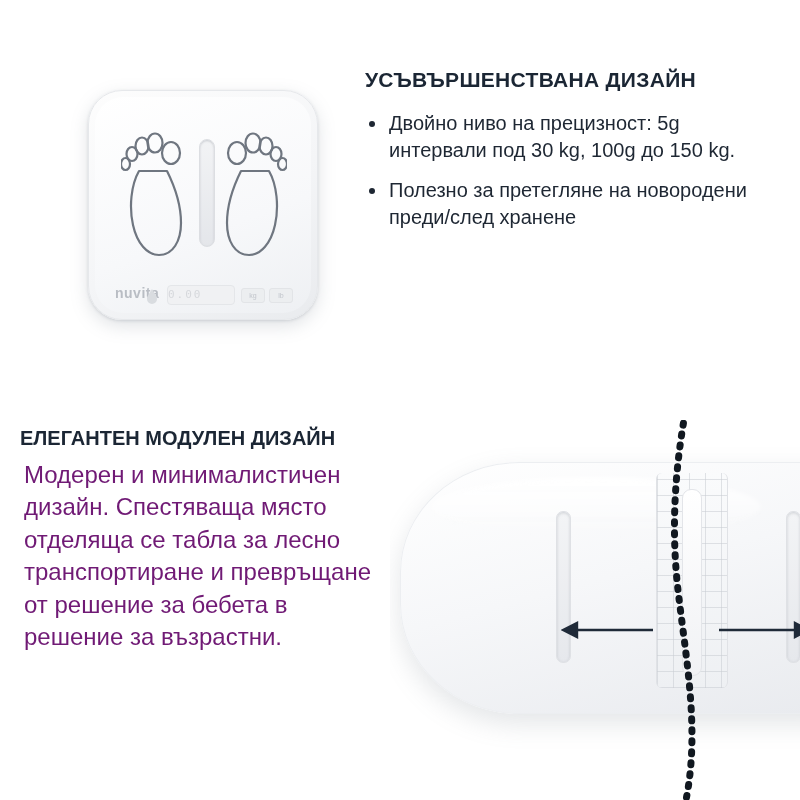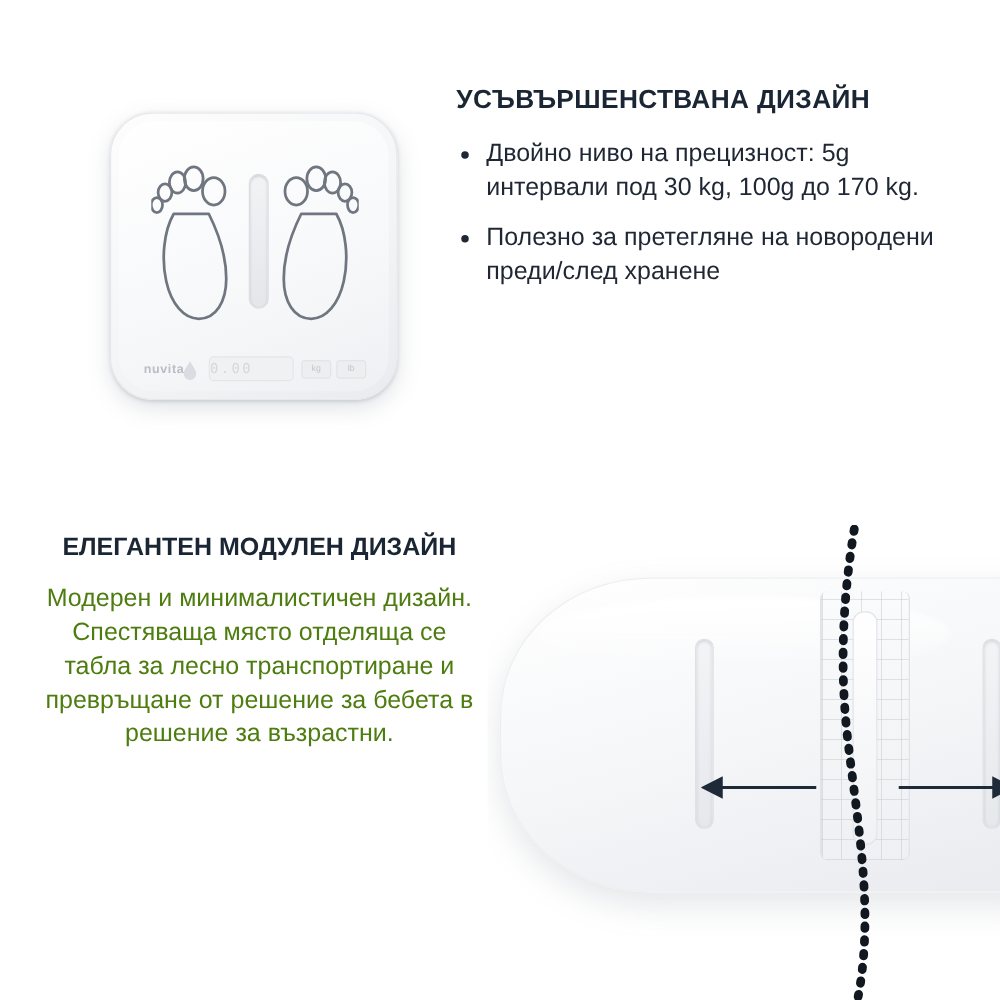--- a/index.html
+++ b/index.html
@@ -75,21 +75,21 @@
     border-radius: 8px;
     background: linear-gradient(180deg, #f2f3f5 0%, #e4e6ea 100%);
     border: 1px solid #dcdee2;
     box-shadow: inset 0 1px 2px rgba(150,155,165,0.45);
   }
 
   .brand-text {
     position: absolute;
     left: 26px;
     bottom: 18px;
-    font-size: 10px;
+    font-size: 14px;
     letter-spacing: 0.5px;
     color: #b9bdc4;
     font-weight: bold;
   }
   .display-panel {
     position: absolute;
     left: 78px;
     bottom: 14px;
     width: 66px;
     height: 18px;
@@ -176,34 +176,34 @@
     left: 0;
     top: 400px;
     width: 800px;
     height: 400px;
   }
   .bottom-text {
     position: absolute;
     left: 20px;
     top: 25px;
     width: 375px;
-    text-align: center;
+    text-align: left;
   }
   .bottom-title {
     font-size: 20px;
     font-weight: bold;
     color: #1b2634;
     line-height: 1.3;
     margin: 0 0 8px 0;
   }
   .bottom-body {
-    font-size: 20px;
+    font-size: 24px;
     line-height: 1.35;
-    color: #4d7c0f;
-    margin: 15px;
+    color: #701a75;
+    margin: 4px;
   }
 
   .tray-wrap {
     position: absolute;
     left: 390px;
     top: 20px;
     width: 410px;
     height: 380px;
     overflow: hidden;
   }
@@ -333,21 +333,21 @@
         </div>
 
         <div class="unit-chip kg">kg</div>
         <div class="unit-chip lb">lb</div>
       </div>
     </div>
 
     <div class="top-text">
       <h2 class="top-title">УСЪВЪРШЕНСТВАНА ДИЗАЙН</h2>
       <ul class="bullets">
-        <li>Двойно ниво на прецизност: 5g интервали под 30 kg, 100g до 170 kg.</li>
+        <li>Двойно ниво на прецизност: 5g интервали под 30 kg, 100g до 150 kg.</li>
         <li>Полезно за претегляне на новородени преди/след хранене</li>
       </ul>
     </div>
   </div>
 
   <div class="bottom-section">
 
     <div class="bottom-text">
       <h2 class="bottom-title">ЕЛЕГАНТЕН МОДУЛЕН ДИЗАЙН</h2>
       <p class="bottom-body">Модерен и минималистичен дизайн. Спестяваща място отделяща се табла за лесно транспортиране и превръщане от решение за бебета в решение за възрастни.</p>

